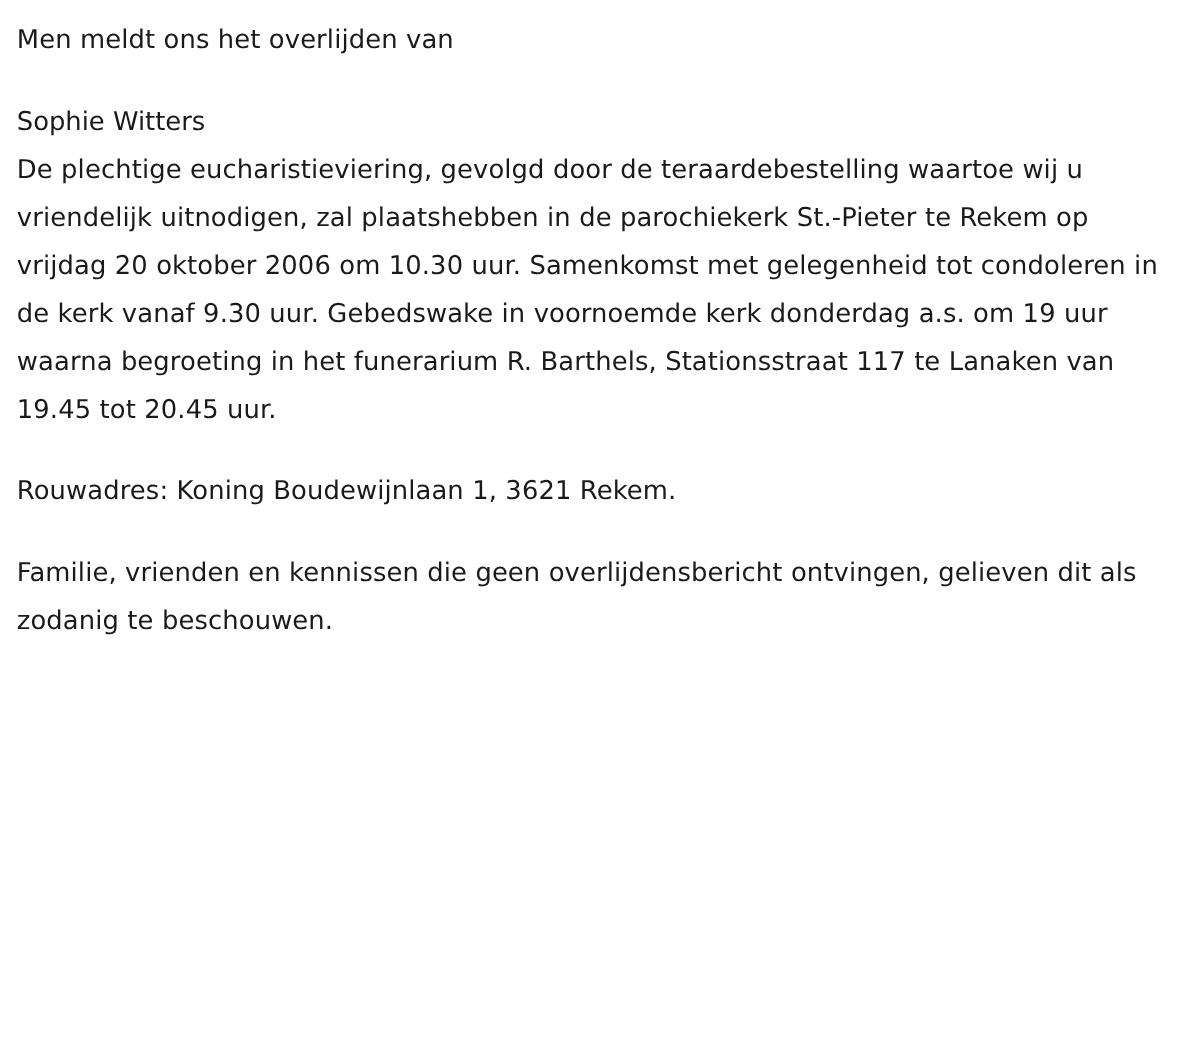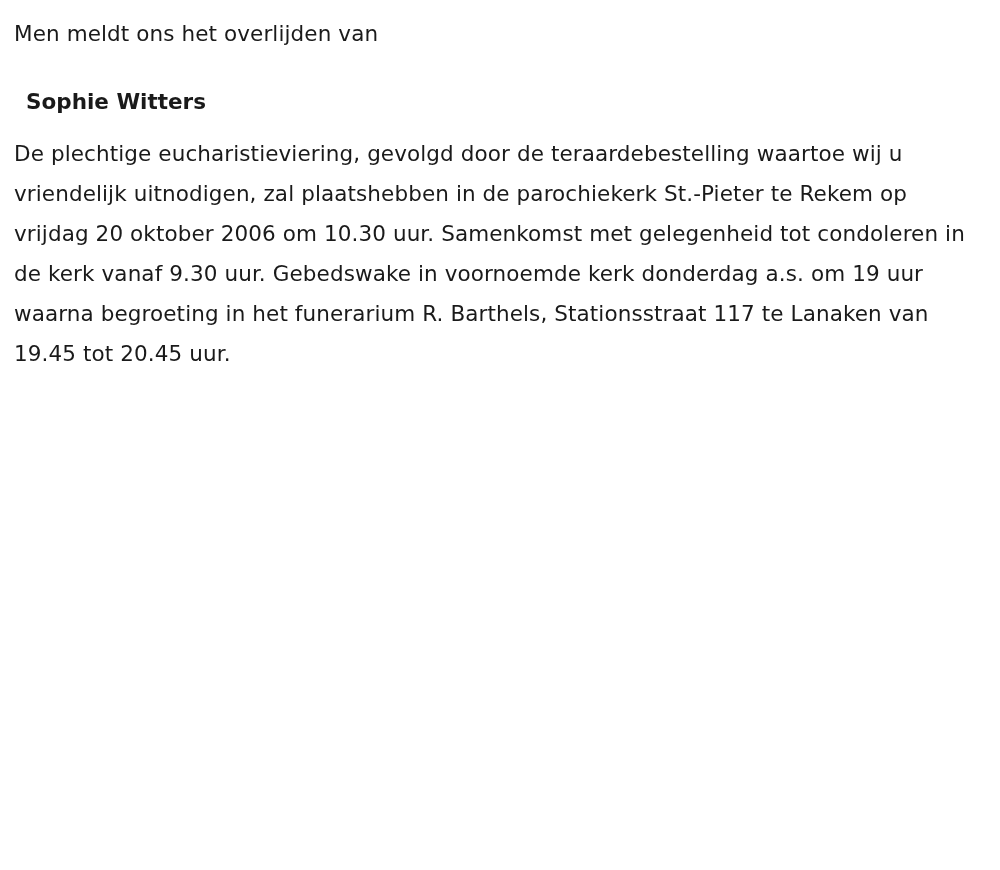--- a/index.html
+++ b/index.html
@@ -24,22 +24,22 @@
     letter-spacing: 0.1px;
     margin: 0;
     white-space: pre-wrap;
   }
   .para.intro {
     margin-bottom: 28px;
   }
   .name {
     font-size: 21.5px;
     line-height: 40px;
-    font-weight: bold;
-    margin: 12px;
+    font-weight: normal;
+    margin: 0;
   }
   .para.sub {
     margin: 0 0 28px 0;
   }
   .block {
     margin: 0 0 28px 0;
   }
   .block:last-child {
     margin-bottom: 0;
   }
@@ -50,15 +50,17 @@
 <div class="notice">
 
   <p class="para intro">Men meldt ons het overlijden van</p>
 
   <p class="name">Sophie Witters</p>
 
 
 
   <p class="para block">De plechtige eucharistieviering, gevolgd door de teraardebestelling waartoe wij u vriendelijk uitnodigen, zal plaatshebben in de parochiekerk St.-Pieter te Rekem op vrijdag 20 oktober 2006 om 10.30 uur. Samenkomst met gelegenheid tot condoleren in de kerk vanaf 9.30 uur. Gebedswake in voornoemde kerk donderdag a.s. om 19 uur waarna begroeting in het funerarium R. Barthels, Stationsstraat 117 te Lanaken van 19.45 tot 20.45 uur.</p>
 
+  <p class="para block">Rouwadres: Koning Boudewijnlaan 1, 3621 Rekem.</p>
 
+  <p class="para block">Familie, vrienden en kennissen die geen overlijdensbericht ontvingen, gelieven dit als zodanig te beschouwen.</p>
 
 </div>
 
 </body></html>

